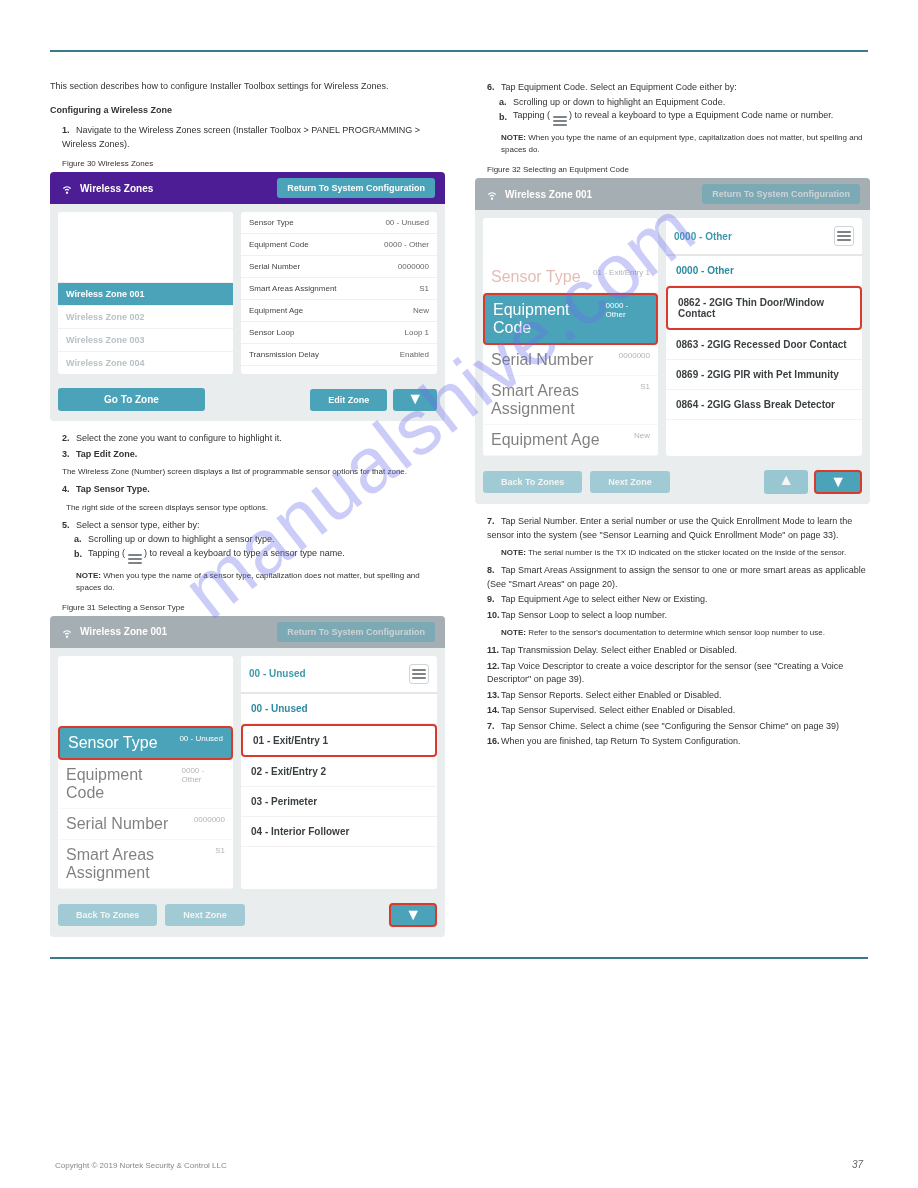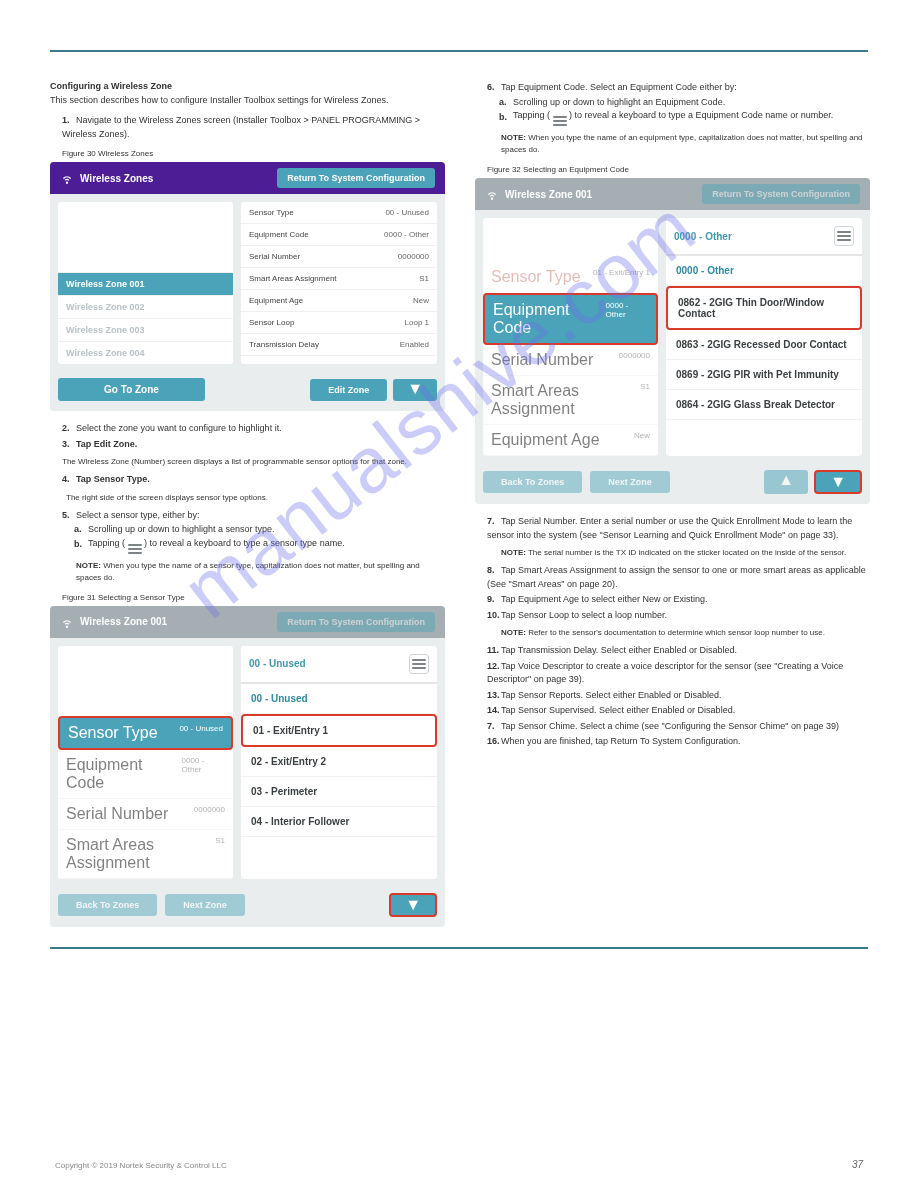--- a/index.html
+++ b/index.html
@@ -135,22 +135,22 @@
 
 <div class="page">
   <div class="hr-top"></div>
 
   <div class="wm">manualshive.com</div>
 
   <div class="columns">
 
     <div class="col">
       <div class="instr" style="margin-top:18px">
+        <div>This section describes how to configure Installer Toolbox settings for Wireless Zones.</div>
         <div style="margin-top:10px; font-weight:bold; color:#333">Configuring a Wireless Zone</div>
-        <div>This section describes how to configure Installer Toolbox settings for Wireless Zones.</div>
 
         <ul style="margin-top:6px">
           <li><span class="num">1.</span><span>Navigate to the Wireless Zones screen (Installer Toolbox &gt; PANEL PROGRAMMING &gt; Wireless Zones).</span></li>
         </ul>
         <div class="figcap" style="margin-left:12px">Figure 30 Wireless Zones</div>
       </div>
 
       <div class="shot">
         <div class="hdr">
           <span class="wifi">

